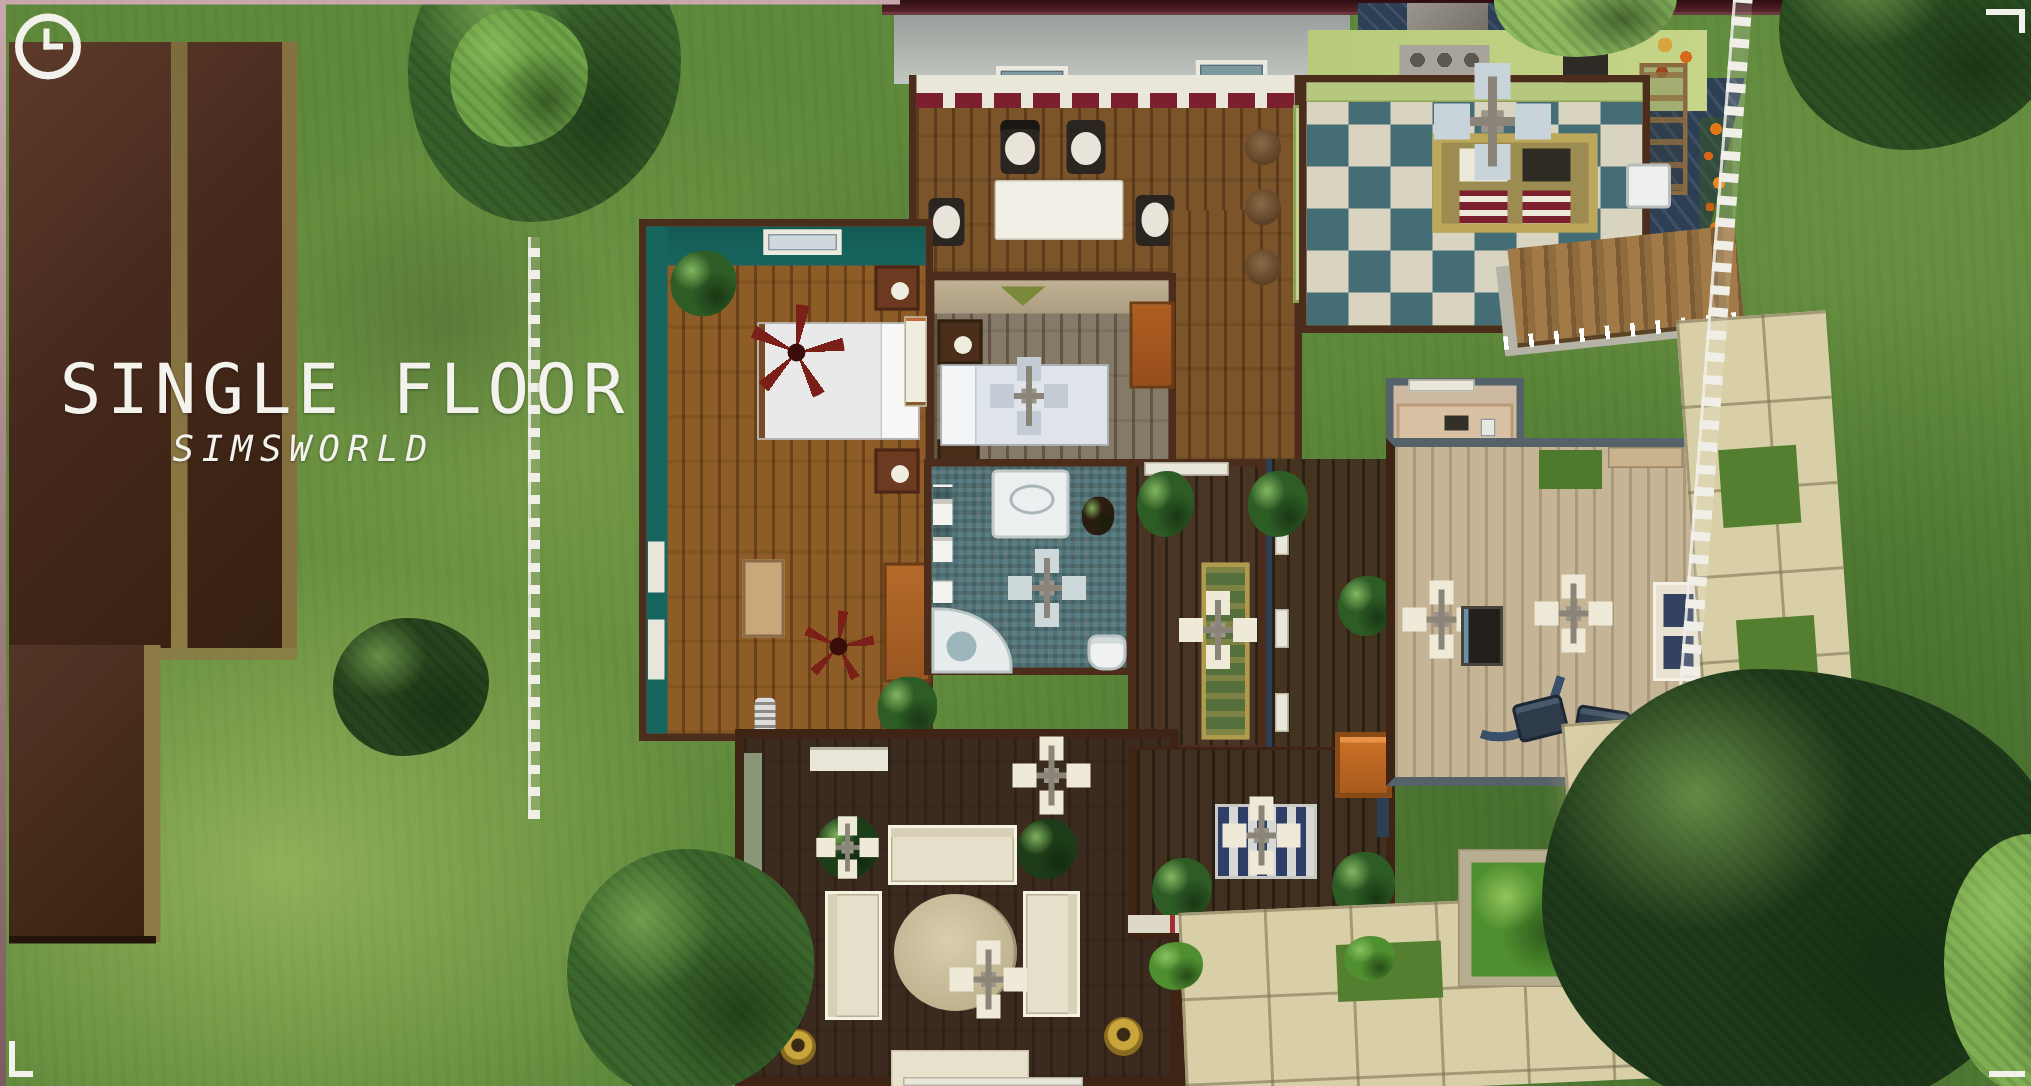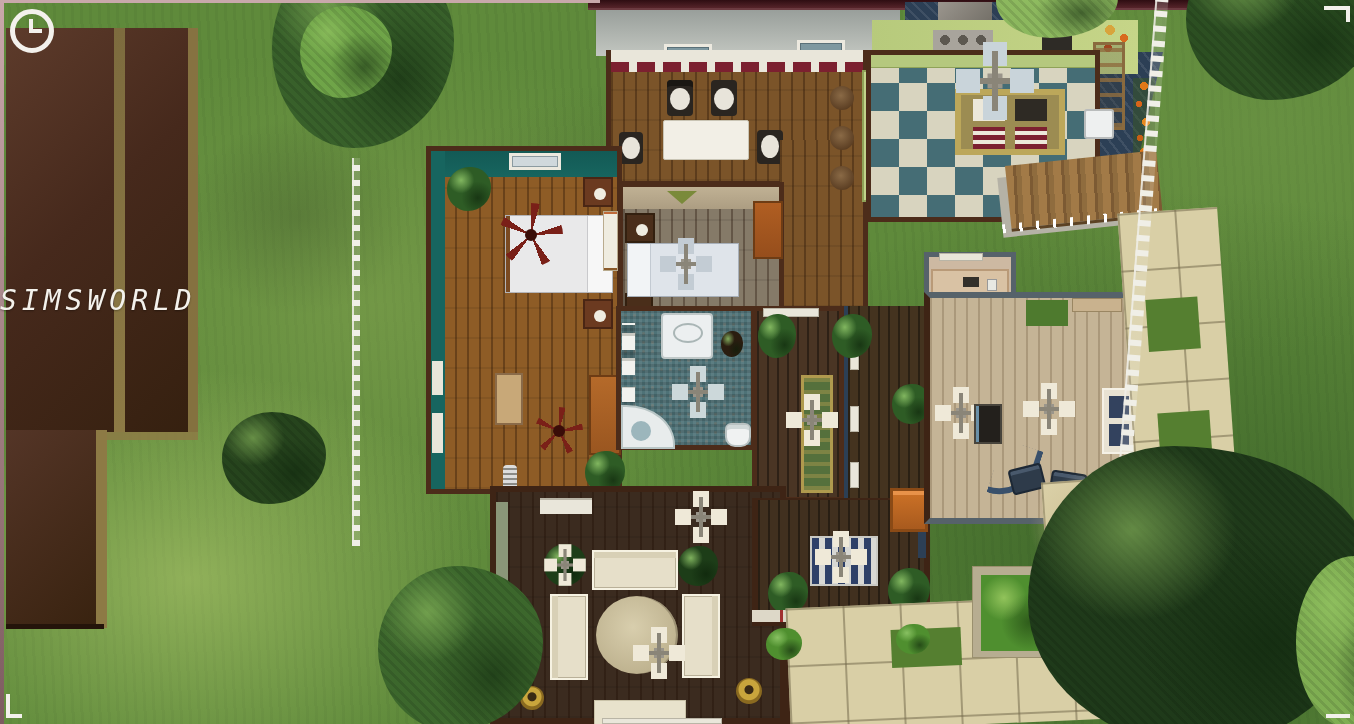--- a/index.html
+++ b/index.html
@@ -45,22 +45,22 @@
     background-image:linear-gradient(rgba(118,108,78,.55) 2px, transparent 2px),
                      linear-gradient(90deg, rgba(118,108,78,.55) 2px, transparent 2px);
     background-size:57px 57px;}
   .sofa{background:#e6dfc9;border:2px solid #f6f2e2;box-shadow:inset 0 0 0 1px #b9b098;}
   .fenceV{background:repeating-linear-gradient(0deg,#f0efe7 0 6px, rgba(240,239,231,.18) 6px 15px);
     border-left:2px solid rgba(240,239,231,.85);}
   .sill{background:#e9e6da;border:1px solid #b9b5a6;}
   
   .title{color:var(--title-text,#f4f2ec);font-size:46px;line-height:1;letter-spacing:4px;
     text-align:center;white-space:nowrap;text-shadow:0 1px 2px rgba(0,0,0,.35);}
-  .subtitle{color:var(--title-text,#f4f2ec);font-style:italic;font-size:28px;line-height:1;
-    letter-spacing:5px;text-align:left;white-space:nowrap;text-shadow:0 1px 2px rgba(0,0,0,.35);}
+  .subtitle{color:var(--title-text,#f4f2ec);font-style:italic;font-size:24px;line-height:1;
+    letter-spacing:5px;text-align:center;white-space:nowrap;text-shadow:0 1px 2px rgba(0,0,0,.35);}
   .clock{width:44px;height:44px;border:5px solid #f3f1ec;border-radius:50%;}
   .clock::before{content:"";position:absolute;left:14px;top:5px;width:4px;height:14px;background:#f3f1ec;}
   .clock::after{content:"";position:absolute;left:14px;top:15px;width:13px;height:4px;background:#f3f1ec;}
 </style>
 </head>
 <body>
 
 <div id="scene">
 
   <div style="left:596px;top:8px;width:304px;height:48px;background:linear-gradient(180deg,#979d99,#c3c7c1);"></div>
@@ -295,17 +295,18 @@
   <div style="left:114px;top:28px;width:11px;height:404px;background:linear-gradient(180deg,#7d6b3e,var(--roof-stripe-khaki,#8d7a45));"></div>
   <div style="left:188px;top:28px;width:10px;height:404px;background:var(--roof-stripe-khaki,#8d7a45);opacity:.9;"></div>
   <div style="left:96px;top:430px;width:11px;height:198px;background:var(--roof-stripe-khaki,#8d7a45);"></div>
   <div style="left:104px;top:432px;width:94px;height:8px;background:var(--roof-stripe-khaki,#8d7a45);opacity:.85;"></div>
   <div style="left:6px;top:624px;width:98px;height:5px;background:#24140a;"></div>
 
   <div style="left:0;top:0;width:4px;height:724px;background:linear-gradient(180deg,var(--frame-mauve,#c9a8ab),#7d5c60);"></div>
   <div style="left:0;top:0;width:600px;height:3px;background:var(--frame-mauve,#c9a8ab);"></div>
 
   <div class="clock" style="left:10px;top:9px;"></div>
+  <div class="title" style="left:30px;top:236px;width:400px;">SINGLE FLOOR</div>
   <div class="subtitle" style="left:0;top:287px;width:405px;">SIMSWORLD</div>
   <div style="left:1324px;top:6px;width:26px;height:16px;border-top:4px solid #f3f1ec;border-right:4px solid #f3f1ec;"></div>
   <div style="left:6px;top:694px;width:16px;height:24px;border-left:4px solid #f3f1ec;border-bottom:4px solid #f3f1ec;"></div>
   <div style="left:1326px;top:714px;width:24px;height:4px;background:#f3f1ec;"></div>
 </div>
 
 </body></html>

